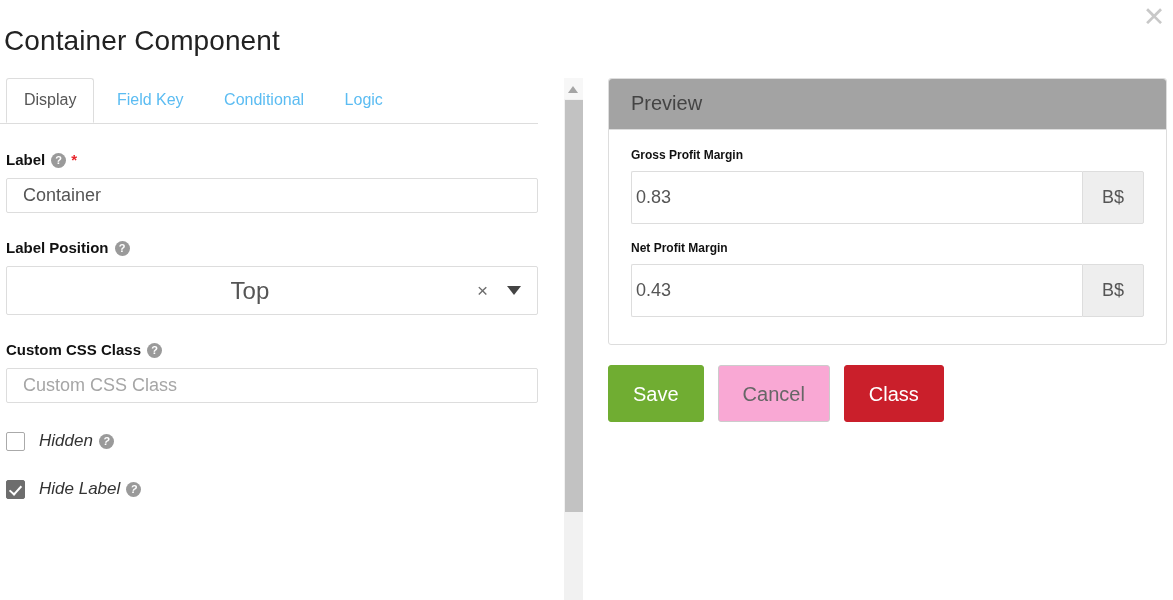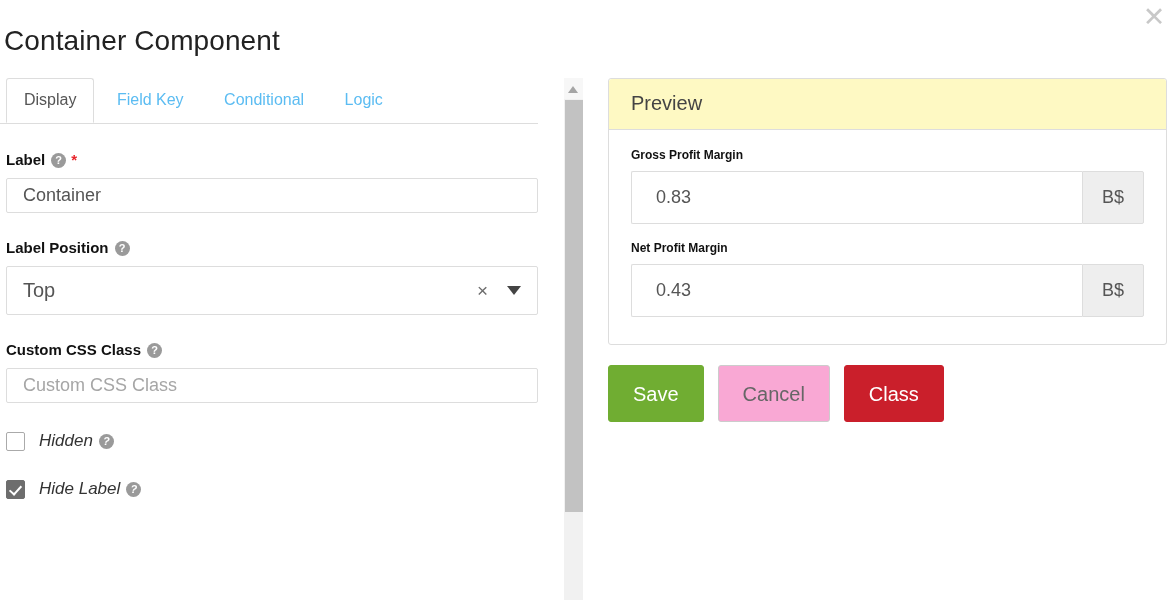--- a/index.html
+++ b/index.html
@@ -134,21 +134,21 @@
     width: 532px;
     height: 49px;
     border: 1px solid #dddddd;
     border-radius: 2px;
     background: #ffffff;
     display: flex;
     align-items: center;
     padding: 0 16px;
     cursor: pointer;
   }
-  .select-value { font-size: 20px; color: #555555; flex: 1; }
+  .select-value { font-size: 24px; color: #555555; flex: 1; text-align: center; }
   .select-clear {
     font-size: 19px;
     color: #6d6d6d;
     margin-right: 19px;
     line-height: 16px;
     cursor: pointer;
   }
   .select-caret {
     width: 0; height: 0;
     border-left: 7px solid transparent;
@@ -230,21 +230,21 @@
     left: 608px; top: 78px;
     width: 559px;
   }
 
   .panel {
     border: 1px solid #dddddd;
     border-radius: 3px;
     background: #ffffff;
   }
   .panel-head {
-    background: #fef9c3;
+    background: #a3a3a3;
     border-bottom: 1px solid #dddddd;
     padding: 13px 22px 14px 22px;
     font-size: 20px;
     color: #444444;
     border-radius: 3px 3px 0 0;
   }
   .panel-body { padding: 18px 22px 27px 22px; }
 
   .prev-field { margin-bottom: 17px; }
   .prev-field:last-child { margin-bottom: 0; }
@@ -260,21 +260,21 @@
     height: 53px;
   }
   .ig-input {
     flex: 1;
     border: 1px solid #dddddd;
     border-right: none;
     border-radius: 2px 0 0 2px;
     font-size: 18px;
     font-family: "Liberation Sans", sans-serif;
     color: #555555;
-    padding: 0 24px;
+    padding: 0 4px;
     background: #ffffff;
     outline: none;
     min-width: 0;
   }
   .ig-addon {
     width: 62px;
     border: 1px solid #dddddd;
     border-radius: 0 2px 2px 0;
     background: #eeeeee;
     color: #555555;

